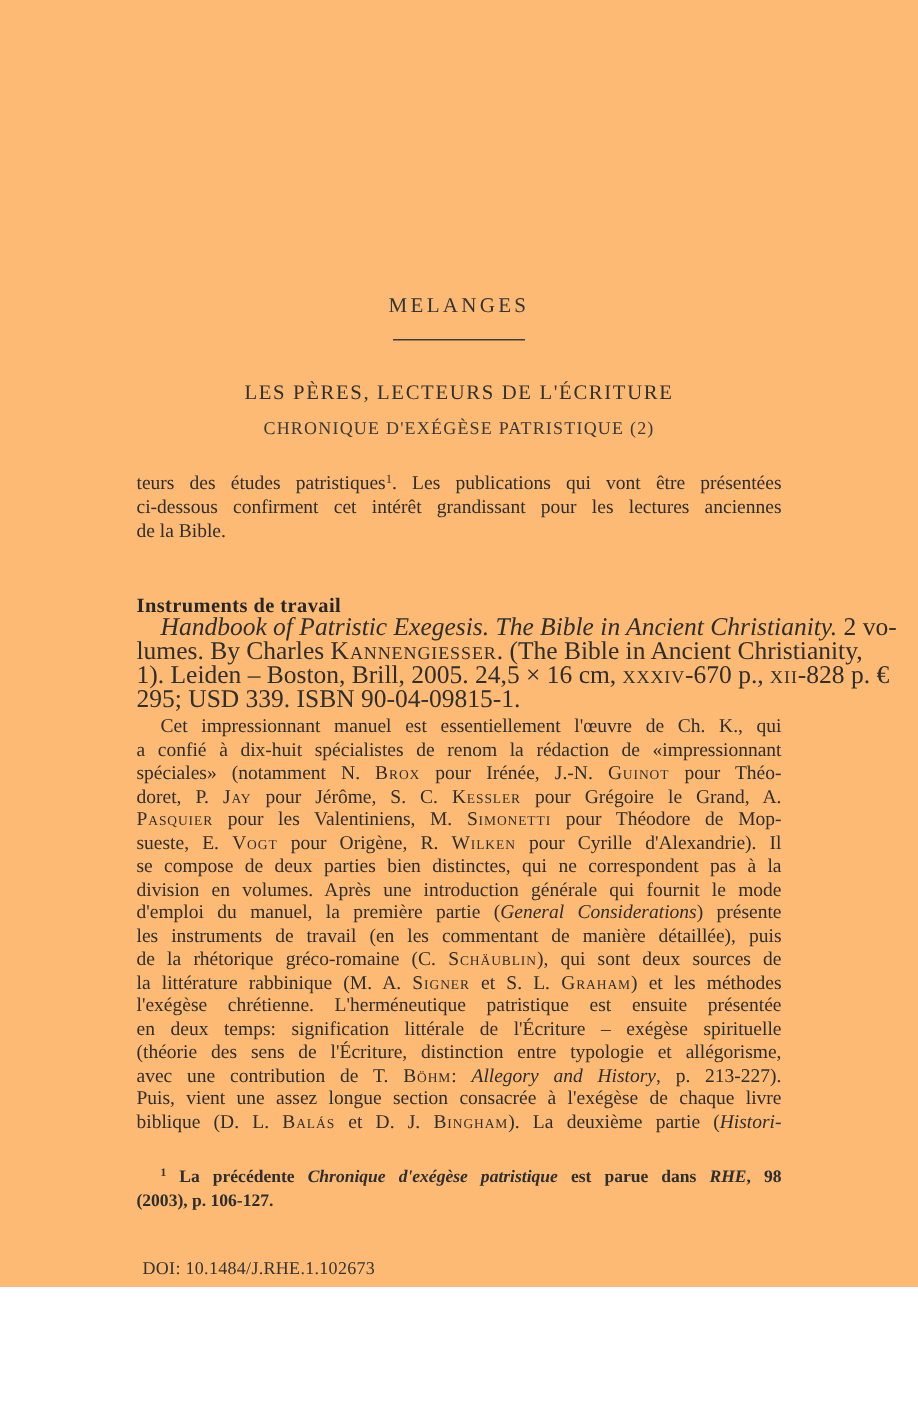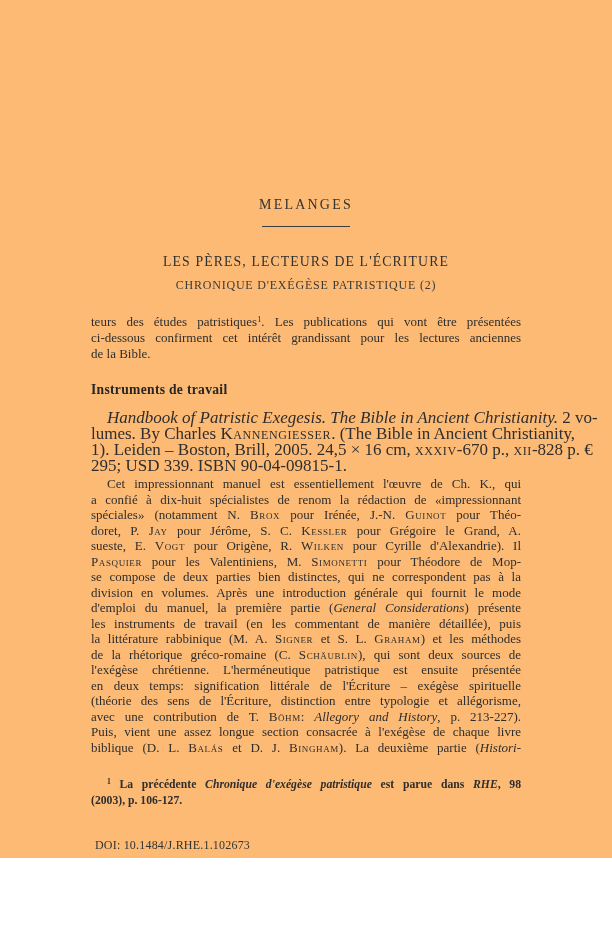--- a/index.html
+++ b/index.html
@@ -11,21 +11,21 @@
     color:#2e2e2e;
     overflow:hidden;
   }
   .col{position:absolute;left:91px;width:430px;}
   .center{text-align:center;}
   #section-label{top:197px;font-size:14px;letter-spacing:2.2px;color:#343434;}
   #title-rule{position:absolute;top:226px;left:262px;width:88px;border-top:1px solid #3d3d3d;height:0;}
   #article-title{top:254px;font-size:13.8px;letter-spacing:1.1px;color:#303030;}
   #article-subtitle{top:278px;font-size:12px;letter-spacing:0.8px;color:#3a3a3a;}
   #intro{top:311px;font-size:13px;line-height:16px;}
-  #section-heading{top:382px;font-size:13.6px;font-weight:bold;letter-spacing:0.3px;color:#262626;}
+  #section-heading{top:396px;font-size:13.6px;font-weight:bold;letter-spacing:0.3px;color:#262626;}
   #citation{top:410px;font-size:17px;line-height:16px;}
   #review{top:476px;font-size:13px;line-height:15.5px;}
   #footnote{top:774px;font-size:11.7px;line-height:16.5px;font-weight:bold;}
   #doi{top:838px;left:95px;font-size:12px;letter-spacing:0.2px;color:#333333;}
   .tline{
     text-align:justify;
     text-align-last:justify;
     white-space:nowrap;
   }
   .tline.left{text-align-last:left;}
@@ -60,28 +60,28 @@
       <div class="tline"><span>lumes. By Charles </span><span class="seg-sc">Kannengiesser</span><span>. (The Bible in Ancient Christianity,</span></div>
       <div class="tline"><span>1). Leiden – Boston, Brill, 2005. 24,5 × 16 cm, </span><span class="seg-sc">xxxiv</span><span>-670 p., </span><span class="seg-sc">xii</span><span>-828 p. €</span></div>
       <div class="tline left"><span>295; USD 339. ISBN 90-04-09815-1.</span></div>
     </div>
 
   <div id="review" class="col">
       <div class="tline ind"><span>Cet impressionnant manuel est essentiellement l'œuvre de Ch. K., qui</span></div>
       <div class="tline"><span>a confié à dix-huit spécialistes de renom la rédaction de «impressionnant</span></div>
       <div class="tline"><span>spéciales» (notamment N. </span><span class="seg-sc">Brox</span><span> pour Irénée, J.-N. </span><span class="seg-sc">Guinot</span><span> pour Théo-</span></div>
       <div class="tline"><span>doret, P. </span><span class="seg-sc">Jay</span><span> pour Jérôme, S. C. </span><span class="seg-sc">Kessler</span><span> pour Grégoire le Grand, A.</span></div>
+      <div class="tline"><span class="seg-sc">Pasquier</span><span> pour les Valentiniens, M. </span><span class="seg-sc">Simonetti</span><span> pour Théodore de Mop-</span></div>
       <div class="tline"><span>sueste, E. </span><span class="seg-sc">Vogt</span><span> pour Origène, R. </span><span class="seg-sc">Wilken</span><span> pour Cyrille d'Alexandrie). Il</span></div>
-      <div class="tline"><span class="seg-sc">Pasquier</span><span> pour les Valentiniens, M. </span><span class="seg-sc">Simonetti</span><span> pour Théodore de Mop-</span></div>
       <div class="tline"><span>se compose de deux parties bien distinctes, qui ne correspondent pas à la</span></div>
       <div class="tline"><span>division en volumes. Après une introduction générale qui fournit le mode</span></div>
       <div class="tline"><span>d'emploi du manuel, la première partie (</span><span class="seg-i">General Considerations</span><span>) présente</span></div>
       <div class="tline"><span>les instruments de travail (en les commentant de manière détaillée), puis</span></div>
+      <div class="tline"><span>de la rhétorique gréco-romaine (C. </span><span class="seg-sc">Schäublin</span><span>), qui sont deux sources de</span></div>
       <div class="tline"><span>la littérature rabbinique (M. A. </span><span class="seg-sc">Signer</span><span> et S. L. </span><span class="seg-sc">Graham</span><span>) et les méthodes</span></div>
-      <div class="tline"><span>de la rhétorique gréco-romaine (C. </span><span class="seg-sc">Schäublin</span><span>), qui sont deux sources de</span></div>
       <div class="tline"><span>l'exégèse chrétienne. L'herméneutique patristique est ensuite présentée</span></div>
       <div class="tline"><span>en deux temps: signification littérale de l'Écriture – exégèse spirituelle</span></div>
       <div class="tline"><span>(théorie des sens de l'Écriture, distinction entre typologie et allégorisme,</span></div>
       <div class="tline"><span>avec une contribution de T. </span><span class="seg-sc">Böhm</span><span>: </span><span class="seg-i">Allegory and History</span><span>, p. 213-227).</span></div>
       <div class="tline"><span>Puis, vient une assez longue section consacrée à l'exégèse de chaque livre</span></div>
       <div class="tline"><span>biblique (D. L. </span><span class="seg-sc">Balás</span><span> et D. J. </span><span class="seg-sc">Bingham</span><span>). La deuxième partie (</span><span class="seg-i">Histori-</span></div>
     </div>
 
   <div id="footnote" class="col">
       <div class="tline ind"><span class="seg-sup">1</span><span> La précédente </span><span class="seg-i">Chronique d'exégèse patristique</span><span> est parue dans </span><span class="seg-i">RHE</span><span>, 98</span></div>

